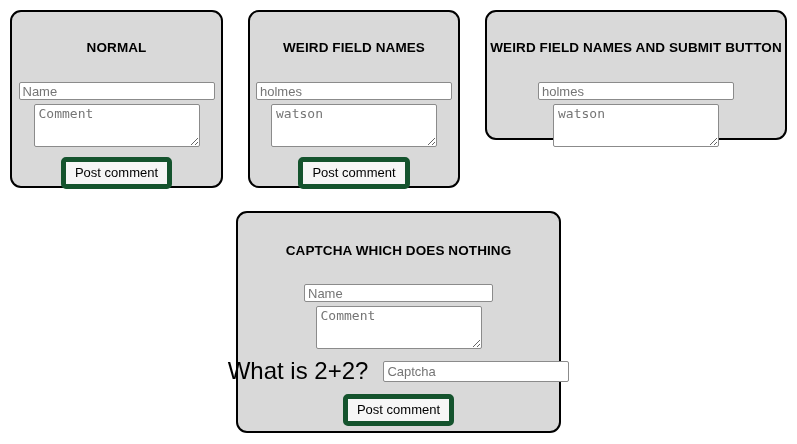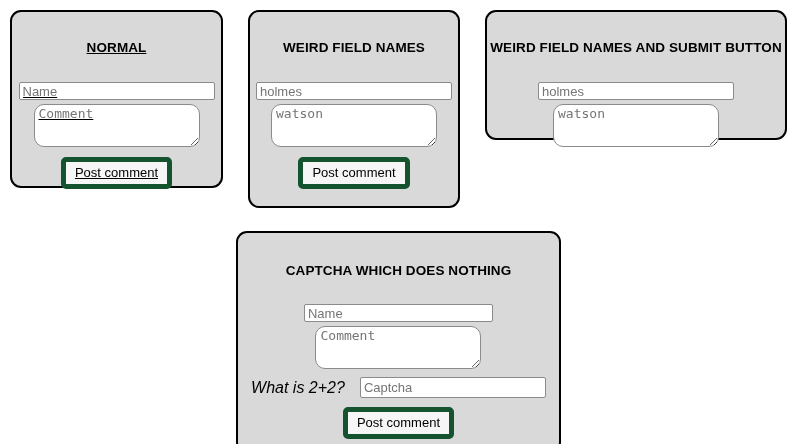--- a/index.html
+++ b/index.html
@@ -19,22 +19,22 @@
   }
   .card {
     background: #d9d9d9;
     border: 2px solid #000000;
     border-radius: 11px;
     box-sizing: border-box;
     display: flex;
     flex-direction: column;
     align-items: center;
   }
-  .card-normal  { width: 213px; height: 178px; text-decoration: underline; }
-  .card-weird   { width: 212px; height: 198px; }
+  .card-normal  { width: 213px; height: 178px; }
+  .card-weird   { width: 212px; height: 178px; }
   .card-weird2  { width: 302px; height: 130px; }
   .card-captcha { width: 325px; height: 222px; margin: 23px auto 0 auto; }
 
   .card-title {
     font-weight: bold;
     font-size: 13.5px;
     color: #000000;
     margin: 28px 0 0 0;
     white-space: nowrap;
     letter-spacing: 0.1px;
@@ -60,44 +60,43 @@
     padding: 0 3px;
     color: #000000;
     outline: none;
   }
   .card-captcha input.name-width { width: 189px; }
   textarea.comment-field {
     width: 166px;
     height: 43px;
     box-sizing: border-box;
     border: 1px solid #8b8b8b;
-    border-radius: 10px;
+    border-radius: 2px;
     background: #ffffff;
     font: 13px "DejaVu Sans Mono", monospace;
     padding: 1px 4px;
     color: #000000;
     resize: both;
     margin-top: 4px;
     outline: none;
   }
   input::placeholder, textarea::placeholder {
     color: #757575;
     opacity: 1;
   }
   .captcha-row {
     display: flex;
     align-items: center;
     margin-top: 8px;
   }
   .captcha-question {
-    font-size: 16px;
+    font-size: 24px;
     color: #000000;
     margin-right: 15px;
     white-space: nowrap;
-    font-style: italic;
   }
   input.captcha-field {
     width: 186px;
     height: 21px;
   }
   button.submit-btn {
     margin-top: 10px;
     font: 13px "Liberation Sans", sans-serif;
     color: #000000;
     background: #f6f6f6;

